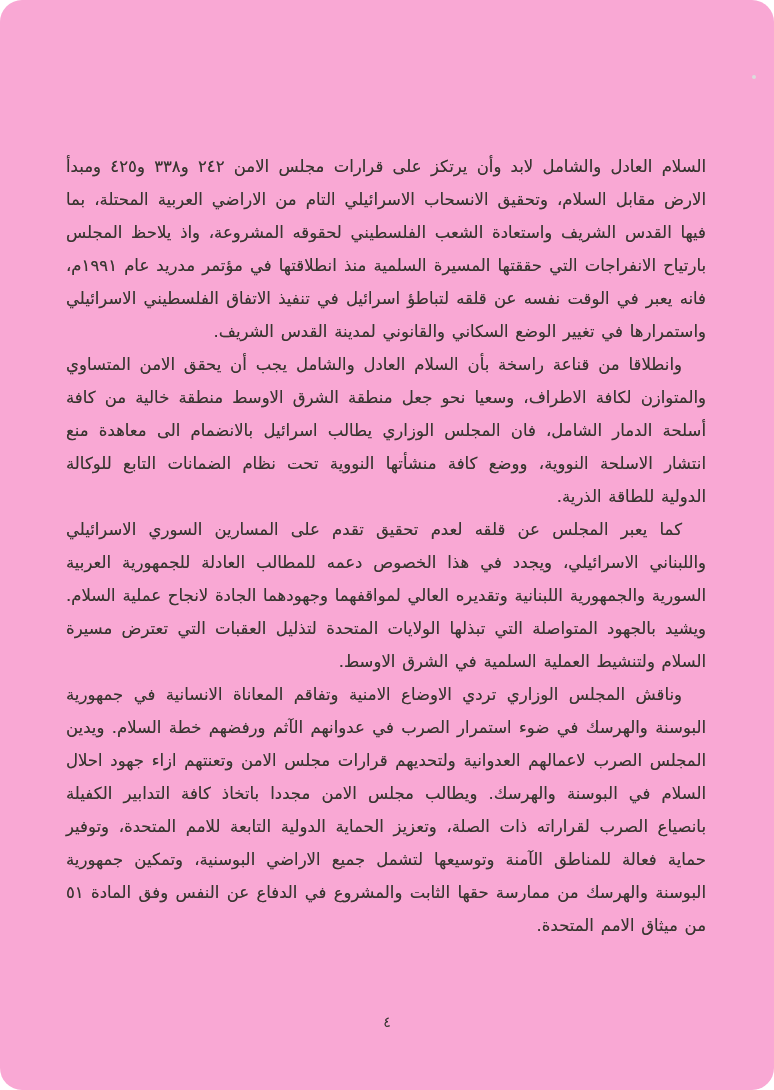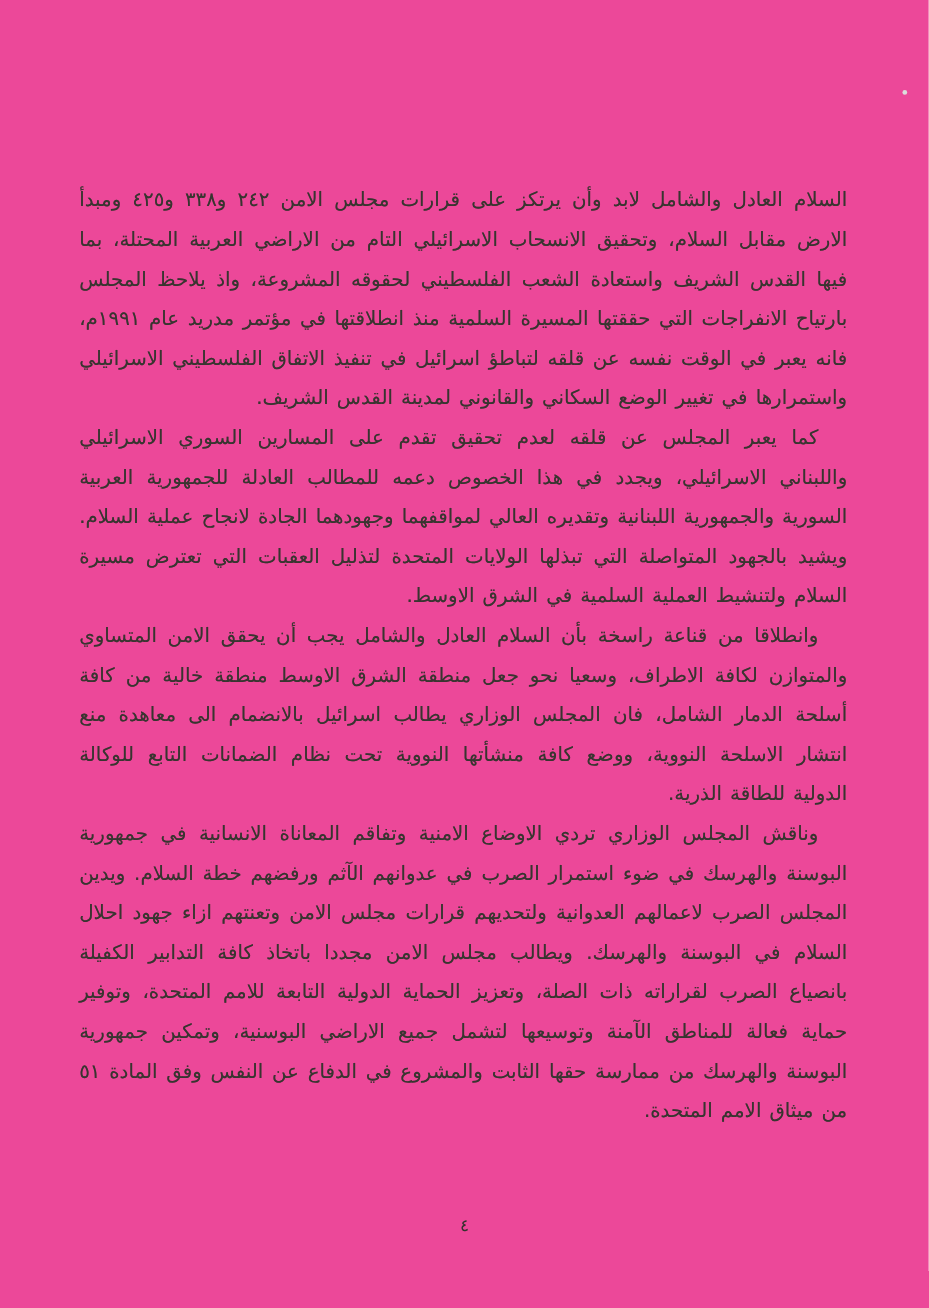--- a/index.html
+++ b/index.html
@@ -4,23 +4,24 @@
 <style>
   html, body {
     margin: 0;
     padding: 0;
     background: #ffffff;
   }
   .page {
     position: relative;
     width: 774px;
     height: 1090px;
-    background: #ec4899;
+    background: #f9a8d4;
     overflow: hidden;
     font-family: "DejaVu Sans", sans-serif;
+    border-radius: 22px;
   }
   .textblock {
     position: absolute;
     top: 150px;
     right: 68px;
     width: 640px;
     direction: rtl;
     text-align: justify;
     font-size: 16.5px;
     line-height: 33px;
@@ -60,20 +61,20 @@
 </style>
 </head>
 <body>
 
 <div class="page">
 
   <span class="speckle"></span>
 
   <div class="textblock">
     <p class="para no-indent">السلام العادل والشامل لابد وأن يرتكز على قرارات مجلس الامن ٢٤٢ و٣٣٨ و٤٢٥ ومبدأ الارض مقابل السلام، وتحقيق الانسحاب الاسرائيلي التام من الاراضي العربية المحتلة، بما فيها القدس الشريف واستعادة الشعب الفلسطيني لحقوقه المشروعة، واذ يلاحظ المجلس بارتياح الانفراجات التي حققتها المسيرة السلمية منذ انطلاقتها في مؤتمر مدريد عام ١٩٩١م، فانه يعبر في الوقت نفسه عن قلقه لتباطؤ اسرائيل في تنفيذ الاتفاق الفلسطيني الاسرائيلي واستمرارها في تغيير الوضع السكاني والقانوني لمدينة القدس الشريف.</p>
+    <p class="para">وانطلاقا من قناعة راسخة بأن السلام العادل والشامل يجب أن يحقق الامن المتساوي والمتوازن لكافة الاطراف، وسعيا نحو جعل منطقة الشرق الاوسط منطقة خالية من كافة أسلحة الدمار الشامل، فان المجلس الوزاري يطالب اسرائيل بالانضمام الى معاهدة منع انتشار الاسلحة النووية، ووضع كافة منشأتها النووية تحت نظام الضمانات التابع للوكالة الدولية للطاقة الذرية.</p>
     <p class="para">كما يعبر المجلس عن قلقه لعدم تحقيق تقدم على المسارين السوري الاسرائيلي واللبناني الاسرائيلي، ويجدد في هذا الخصوص دعمه للمطالب العادلة للجمهورية العربية السورية والجمهورية اللبنانية وتقديره العالي لمواقفهما وجهودهما الجادة لانجاح عملية السلام. ويشيد بالجهود المتواصلة التي تبذلها الولايات المتحدة لتذليل العقبات التي تعترض مسيرة السلام ولتنشيط العملية السلمية في الشرق الاوسط.</p>
-    <p class="para">وانطلاقا من قناعة راسخة بأن السلام العادل والشامل يجب أن يحقق الامن المتساوي والمتوازن لكافة الاطراف، وسعيا نحو جعل منطقة الشرق الاوسط منطقة خالية من كافة أسلحة الدمار الشامل، فان المجلس الوزاري يطالب اسرائيل بالانضمام الى معاهدة منع انتشار الاسلحة النووية، ووضع كافة منشأتها النووية تحت نظام الضمانات التابع للوكالة الدولية للطاقة الذرية.</p>
     <p class="para">وناقش المجلس الوزاري تردي الاوضاع الامنية وتفاقم المعاناة الانسانية في جمهورية البوسنة والهرسك في ضوء استمرار الصرب في عدوانهم الآثم ورفضهم خطة السلام. ويدين المجلس الصرب لاعمالهم العدوانية ولتحديهم قرارات مجلس الامن وتعنتهم ازاء جهود احلال السلام في البوسنة والهرسك. ويطالب مجلس الامن مجددا باتخاذ كافة التدابير الكفيلة بانصياع الصرب لقراراته ذات الصلة، وتعزيز الحماية الدولية التابعة للامم المتحدة، وتوفير حماية فعالة للمناطق الآمنة وتوسيعها لتشمل جميع الاراضي البوسنية، وتمكين جمهورية البوسنة والهرسك من ممارسة حقها الثابت والمشروع في الدفاع عن النفس وفق المادة ٥١ من ميثاق الامم المتحدة.</p>
   </div>
 
   <div class="pagenum">٤</div>
 
 </div>
 
 </body></html>

